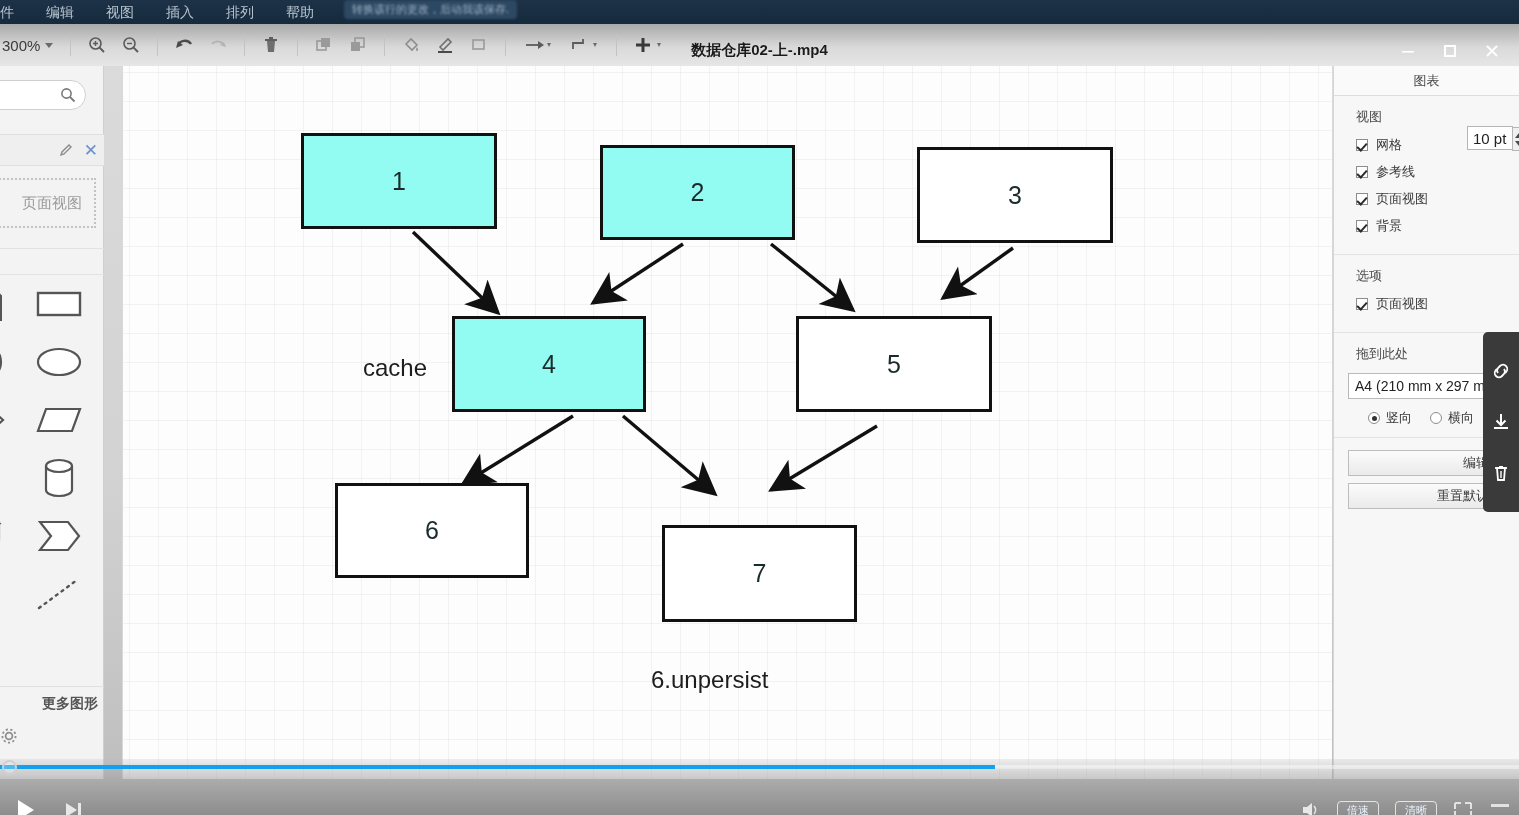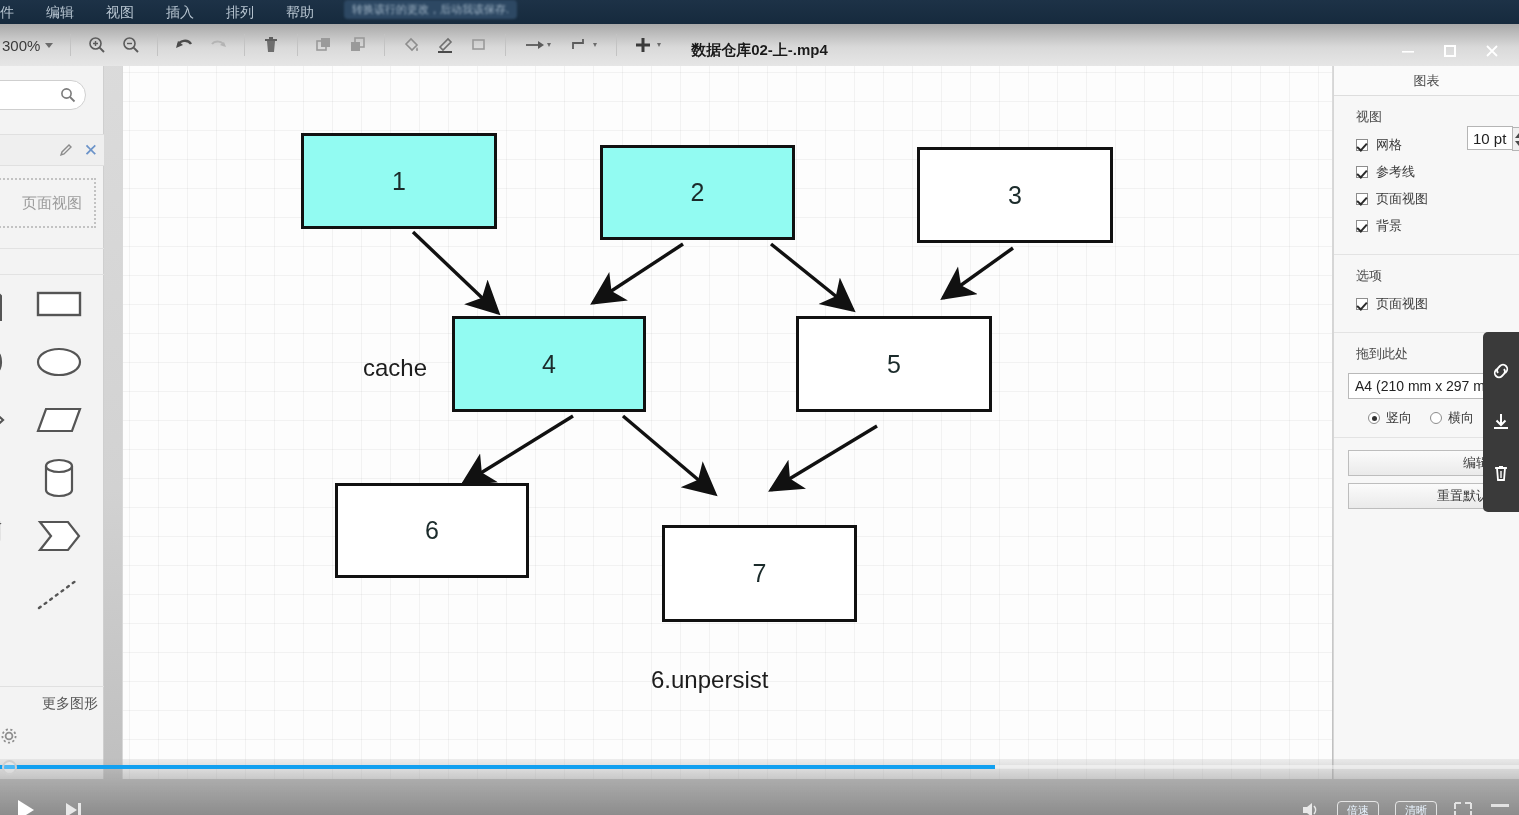--- a/index.html
+++ b/index.html
@@ -100,20 +100,21 @@
   .shapecell { width: 54px; height: 46px; display: flex; align-items: center; justify-content: center; }
   .shapecell svg { display: block; }
 
   .leftfoot {
     position: absolute; left: 0; bottom: 30px; width: 104px;
     border-top: 1px solid #e0e0e0; padding-top: 8px;
   }
   .leftfoot .lf-label {
     font-size: 14px; color: #555; text-align: right; padding-right: 6px;
     filter: blur(.5px);
+    font-weight: bold;
   }
   .leftfoot .lf-gear { margin-top: 14px; padding-left: 0px; }
 
   
   .canvas {
     position: absolute; left: 122px; top: 66px; width: 1210px; height: 713px;
     background: #fdfdfd;
     background-image:
       linear-gradient(to right, rgba(0,0,0,.045) 1px, transparent 1px),
       linear-gradient(to bottom, rgba(0,0,0,.045) 1px, transparent 1px);

